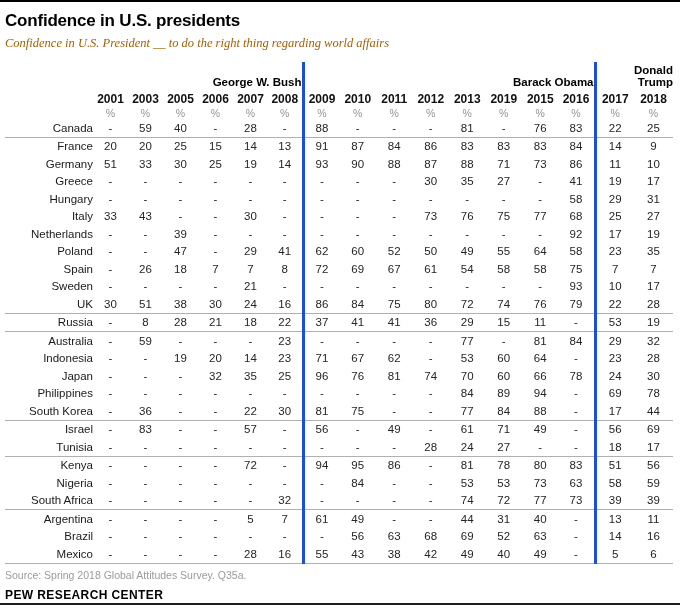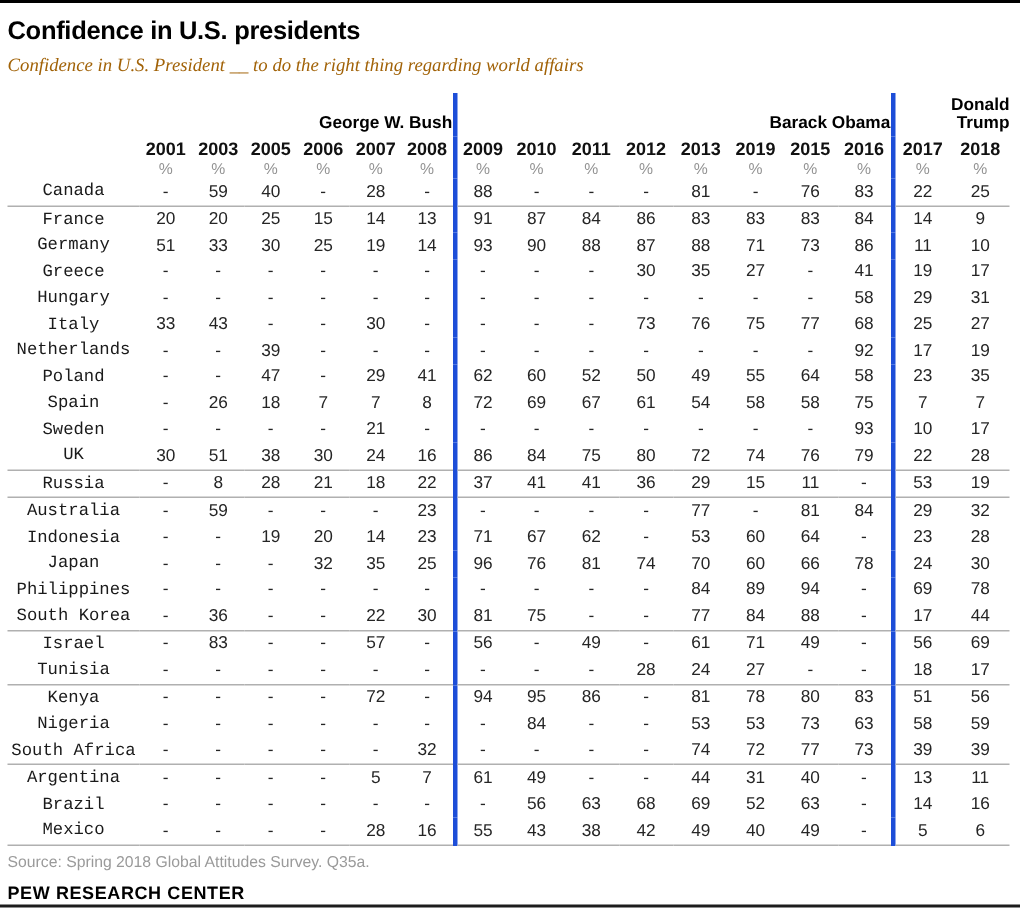--- a/index.html
+++ b/index.html
@@ -20,21 +20,21 @@
   col.c-o{width:36.5px;}
   col.c-t{width:39px;}
   th,td{padding:0;}
   th.pres{
     font-size:11.5px;font-weight:bold;color:#000;text-align:right;
     height:26px;vertical-align:bottom;padding-bottom:3px;
   }
   tr.years th{font-size:12px;font-weight:bold;color:#111;height:15px;text-align:center;margin-left:36px;}
   tr.pct th{font-size:10.5px;font-weight:normal;color:#949494;height:13px;text-align:center;}
   tbody td{font-size:11.5px;color:#252525;height:17.5px;text-align:center;}
-  td.country{text-align:center;color:#1a1a1a;white-space:nowrap;font-family:Liberation Mono, monospace;}
+  td.country{text-align:right;color:#1a1a1a;white-space:nowrap;}
   .sep{border-left:3px solid #1d4ed8;}
   tr.group-end td{border-bottom:1px solid #b0b0b0;}
   p.source{font-size:10.5px;color:#9a9a9a;margin:5px 0 0 0;}
   p.brand{font-size:12px;font-weight:bold;color:#000;margin:7px 0 0 0;letter-spacing:0.4px;}
   .bottombar{position:absolute;left:0;right:0;bottom:5px;height:2px;background:#1c1c1c;}
 </style>
 </head>
 <body>
 
 <div class="topbar"></div>

